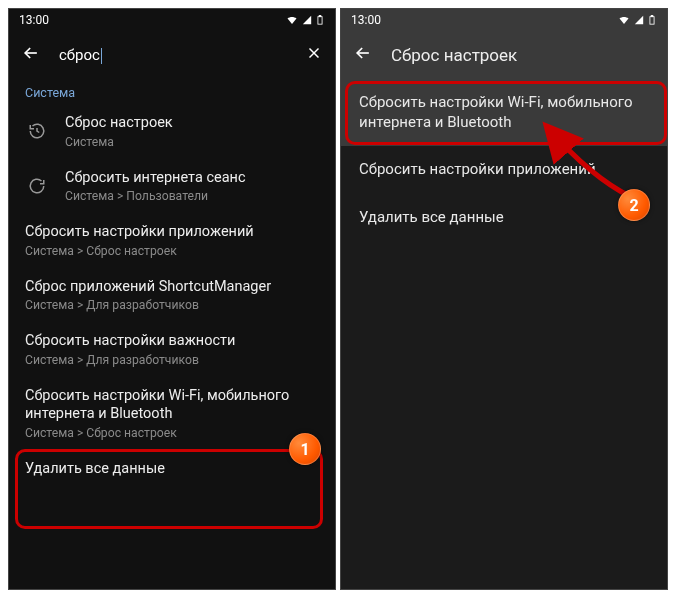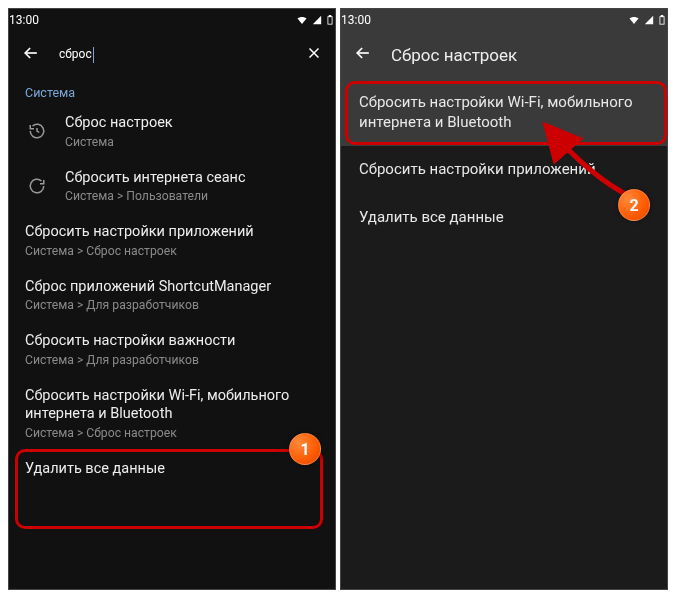--- a/index.html
+++ b/index.html
@@ -24,40 +24,40 @@
     overflow: hidden;
     color: #e0e0e0;
   }
   .phone-right { background: #1b1b1b; }
 
   .statusbar {
     height: 22px;
     display: flex;
     justify-content: space-between;
     align-items: center;
-    padding: 0 0;
+    padding: 0 10px;
     font-size: 12px;
     color: #fff;
   }
   .statusbar .right { display: flex; align-items: center; gap: 3px; }
   .statusbar svg { display: block; }
 
   .appbar {
     display: flex;
     align-items: center;
     height: 48px;
     padding: 0 12px;
     gap: 18px;
   }
   .appbar.search { justify-content: flex-start; }
   .appbar.title .heading { font-size: 17px; color: #eee; }
   .appbar .back-arrow { color: #fff; }
   .appbar .search-input {
     flex: 1;
-    font-size: 12px;
+    font-size: 15px;
     color: #fff;
   }
   .caret {
     display: inline-block;
     width: 1px; height: 16px; background: #7aa7d8;
     vertical-align: middle; margin-left: 1px;
   }
   .appbar .clear-x { color: #fff; font-size: 18px; }
 
   .section-label {

